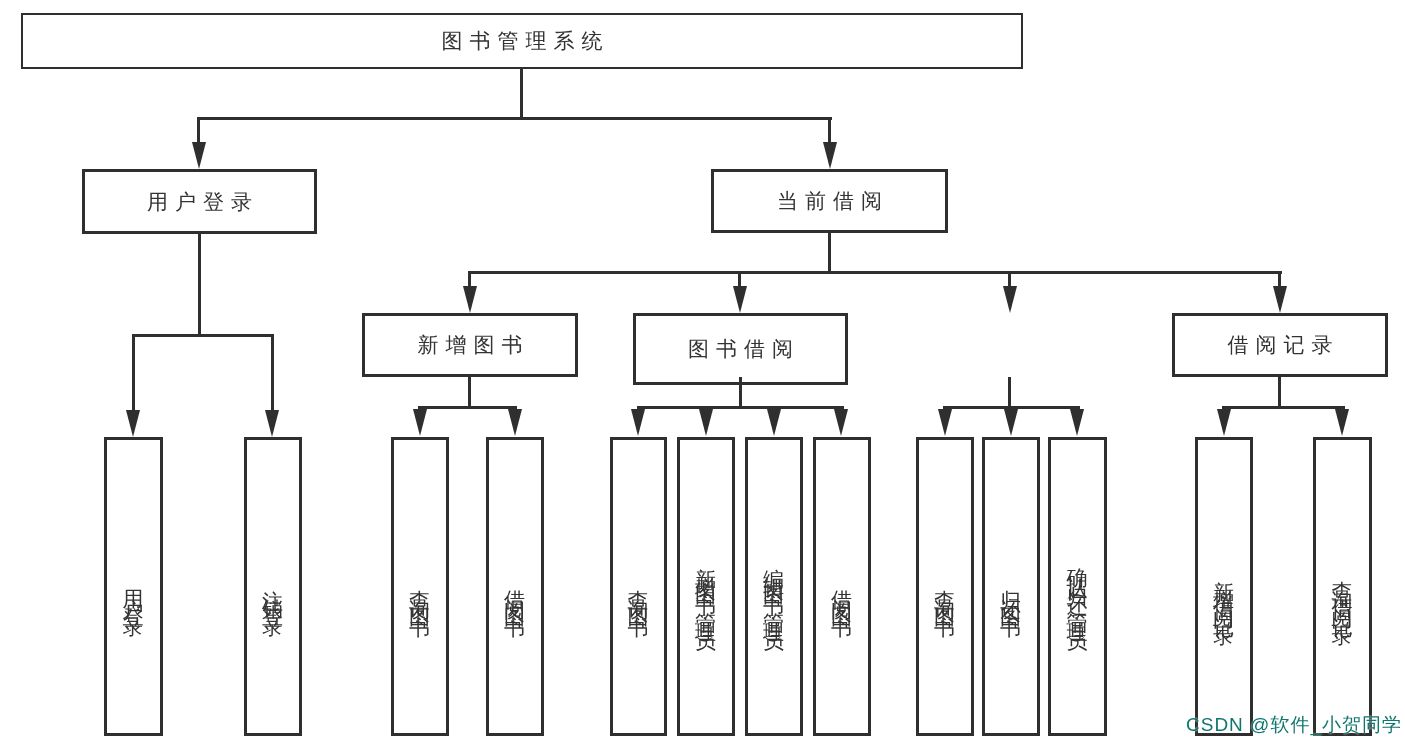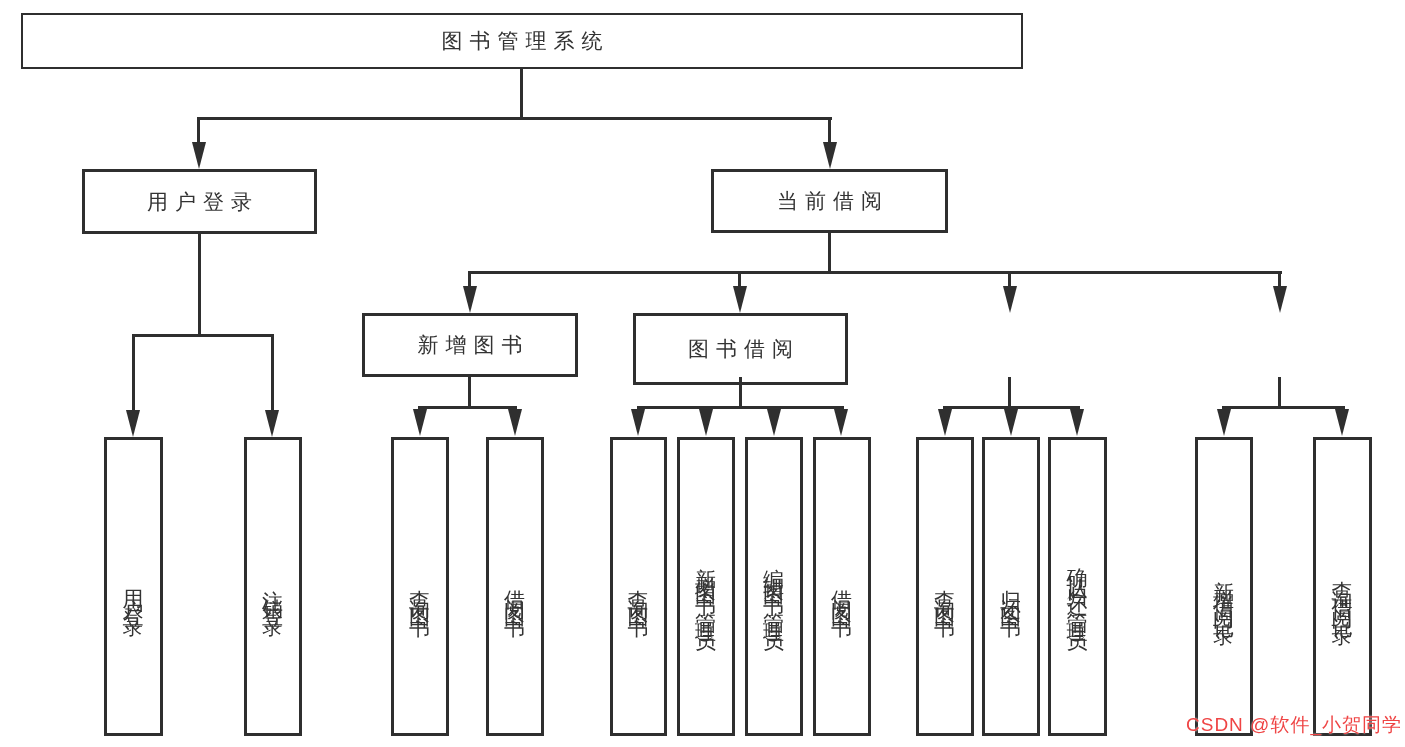--- a/index.html
+++ b/index.html
@@ -41,21 +41,21 @@
     width: 0; height: 0;
     border-left: 7px solid transparent;
     border-right: 7px solid transparent;
     border-top: 27px solid #2f2f2f;
   }
   .watermark {
     position: absolute;
     left: 1186px;
     top: 712px;
     font-size: 19px;
-    color: #ef4444;
+    color: #0f766e;
     letter-spacing: 1px;
     white-space: nowrap;
     text-shadow: 0 0 2px #ffffff;
   }
 </style>
 </head>
 <body>
 
 <div class="canvas">
 
@@ -93,20 +93,23 @@
   <div class="line vl" style="left:1008px; top:271px; height:18px;"></div>
   <div class="arrow" style="left:1003px; top:286px;"></div>
   <div class="line vl" style="left:1278px; top:271px; height:18px;"></div>
   <div class="arrow" style="left:1273px; top:286px;"></div>
 
   <div class="box hbox" style="left:362px; top:313px; width:216px; height:64px;">
     <span class="lbl">新增图书</span>
   </div>
   <div class="box hbox" style="left:633px; top:313px; width:215px; height:72px;">
     <span class="lbl">图书借阅</span>
+  </div>
+  <div class="box hbox" style="left:1172px; top:313px; width:216px; height:64px;">
+    <span class="lbl">借阅记录</span>
   </div>
 
   <div class="line vl" style="left:468px; top:377px; height:32px;"></div>
   <div class="line hl" style="left:418px; top:406px; width:99px;"></div>
   <div class="arrow" style="left:413px; top:409px;"></div>
   <div class="arrow" style="left:508px; top:409px;"></div>
 
   <div class="line vl" style="left:739px; top:377px; height:32px;"></div>
   <div class="line hl" style="left:637px; top:406px; width:207px;"></div>
   <div class="arrow" style="left:631px; top:409px;"></div>

